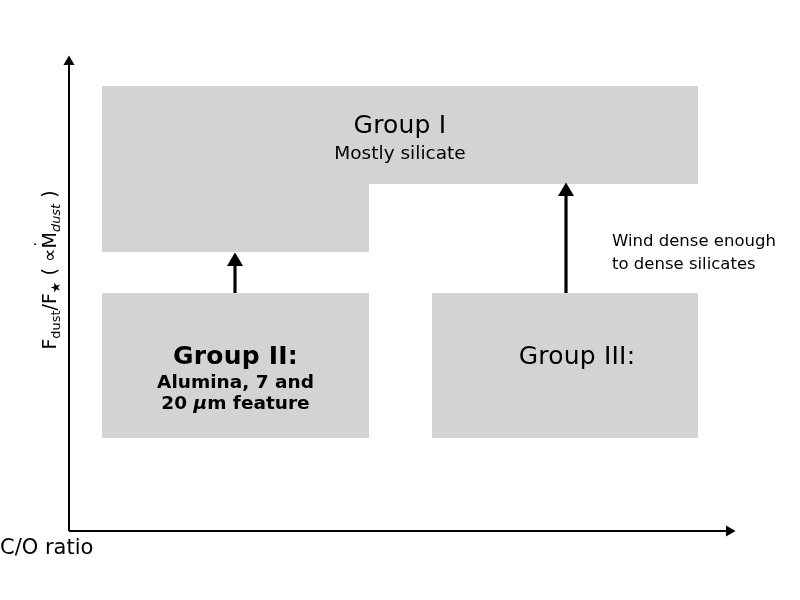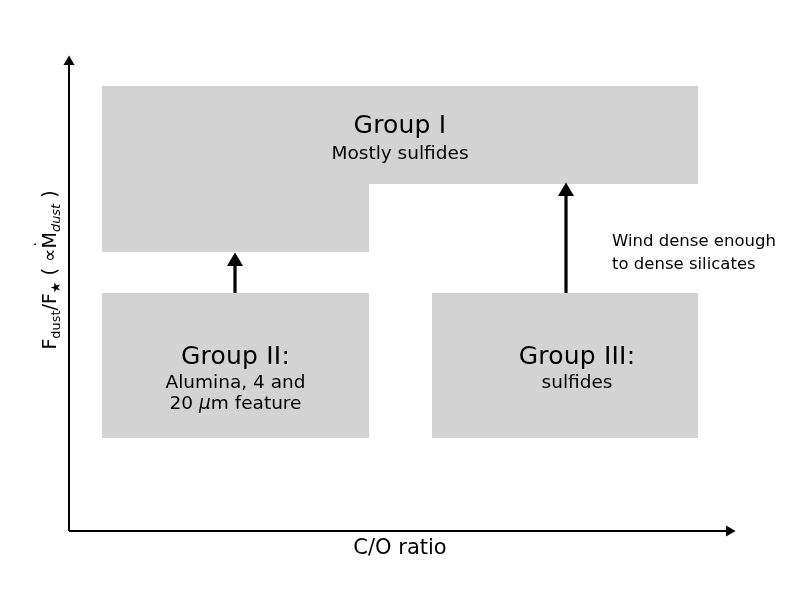--- a/index.html
+++ b/index.html
@@ -56,31 +56,31 @@
 
   
   #group1-shape { position: absolute; left: 0; top: 0; width: 800px; height: 600px; z-index: 10; }
 
   #group1-text {
     top: 110px;
   }
   #group1-text .box-title { margin-bottom: 2px; }
 
   #group2-box { left: 102px; top: 293px; width: 267px; height: 145px; }
-  #group2-text { top: 341px; left: 102px; width: 267px; }
+  #group2-text { top: 341px; left: 102px; width: 267px; font-weight: bold; }
   #group3-box { left: 432px; top: 293px; width: 266px; height: 145px; }
   #group3-text { top: 341px; left: 432px; width: 290px; }
 
   
   #xlabel {
     position: absolute;
     left: 0;
     top: 535px;
     width: 800px;
-    text-align: center;
+    text-align: left;
     font-size: 21px;
     z-index: 20;
   }
   #ylabel {
     position: absolute;
     left: 0px;
     top: 0px;
     width: 400px;
     transform: rotate(-90deg);
     transform-origin: 0 0;
@@ -151,32 +151,31 @@
       <marker id="flowhead" markerWidth="7" markerHeight="7" refX="1.4" refY="2.6" orient="auto" markerUnits="strokeWidth">
         <path d="M0,0 L0,5.2 L4.4,2.6 z" fill="#000000"></path>
       </marker>
     </defs>
     <line x1="235" y1="293" x2="235" y2="262" stroke="#000000" stroke-width="3.2" marker-end="url(#flowhead)"></line>
     <line x1="566" y1="293" x2="566" y2="192" stroke="#000000" stroke-width="3.2" marker-end="url(#flowhead)"></line>
   </svg>
 
   <div class="box-text" id="group1-text">
     <div class="box-title">Group I</div>
-    <div class="box-sub">Mostly sulfides</div>
+    <div class="box-sub">Mostly silicate</div>
   </div>
 
   <div class="box-text" id="group2-text">
     <div class="box-title">Group II:</div>
-    <div class="box-sub">Alumina, 4 and</div>
+    <div class="box-sub">Alumina, 7 and</div>
     <div class="box-sub">20&nbsp;<span class="ital">μ</span>m feature</div>
   </div>
 
   <div class="box-text" id="group3-text">
     <div class="box-title">Group III:</div>
-    <div class="box-sub">sulfides</div>
   </div>
 
   <div id="annotation">
     <div>Wind dense enough</div>
     <div>to dense silicates</div>
   </div>
 
   <div id="xlabel">C/O ratio</div>
 
   <div id="ylabel">

